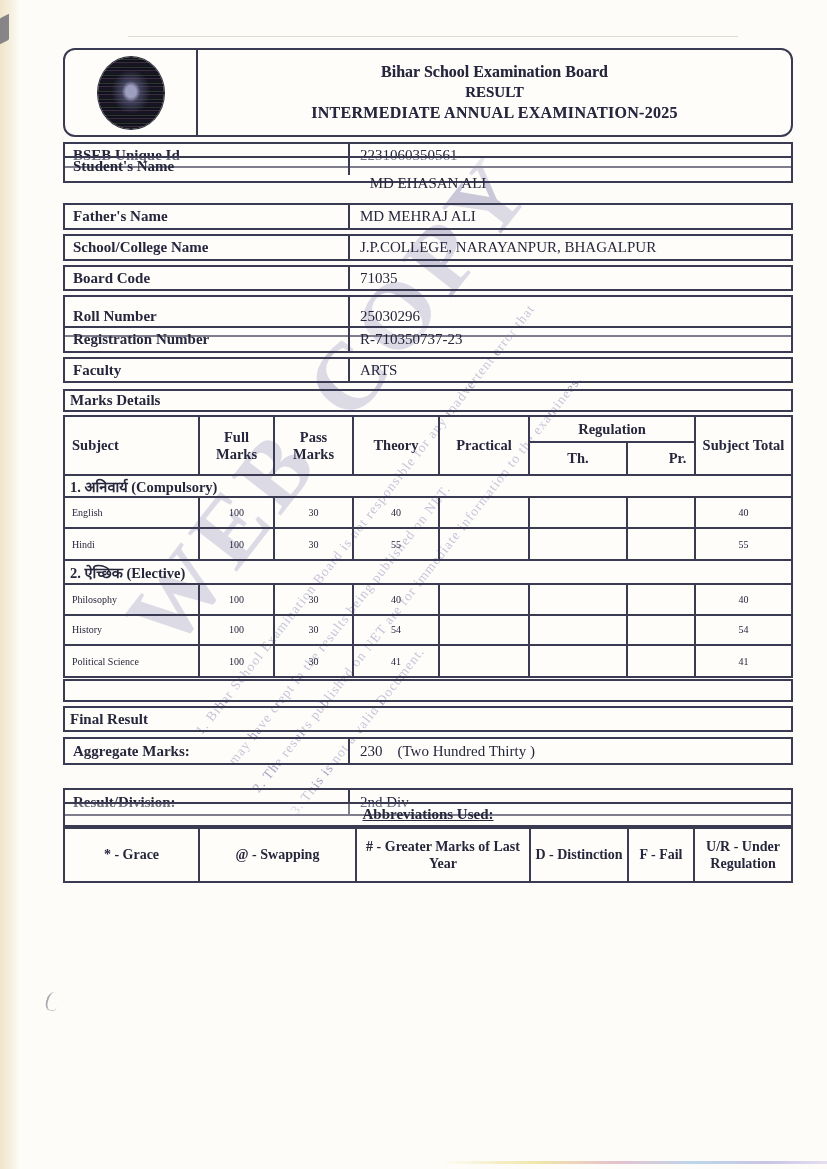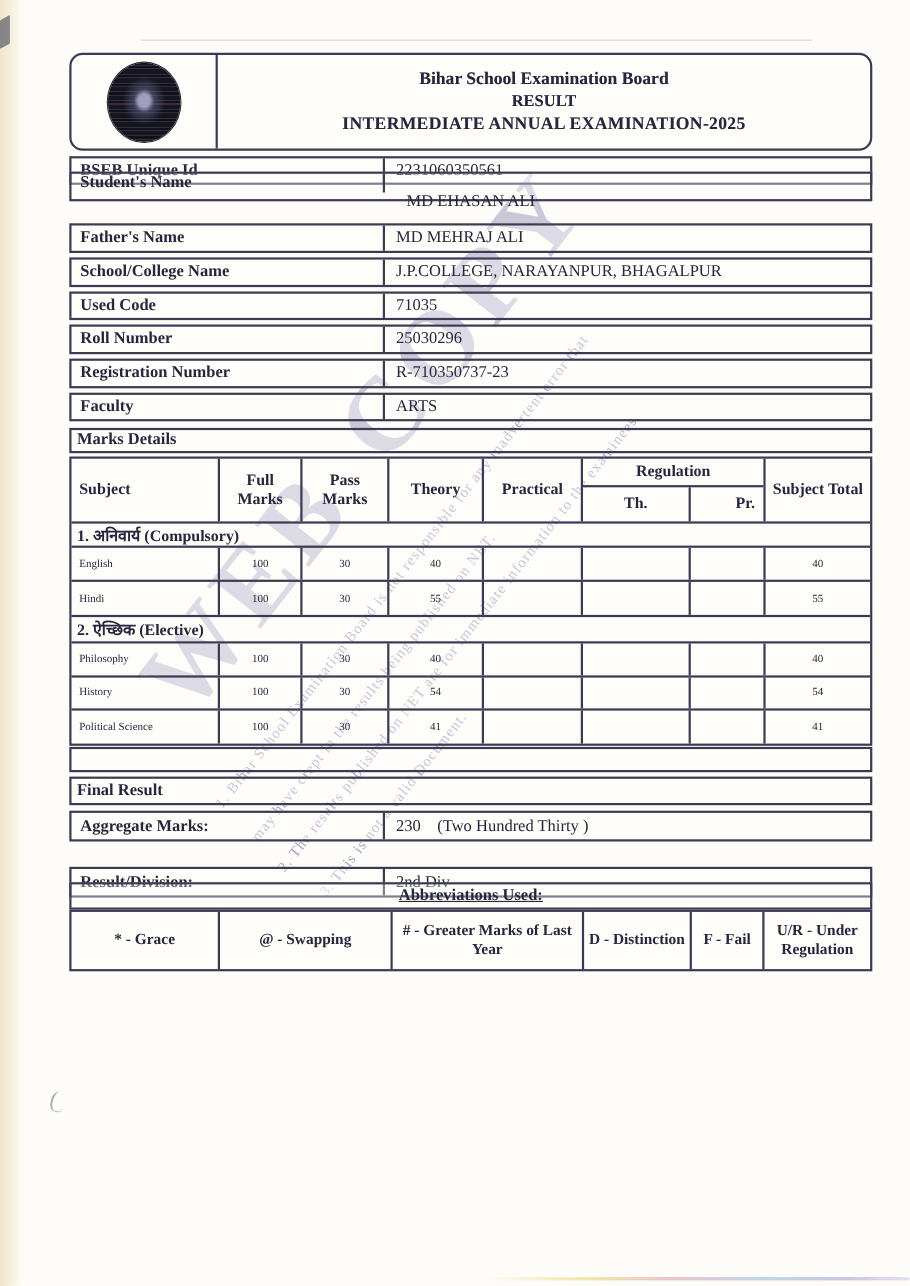--- a/index.html
+++ b/index.html
@@ -120,24 +120,24 @@
   </div>
   <div class="bx row2" style="left:63px;top:203px;width:730px;height:27px;">
     <div class="lbl">Father's Name</div>
     <div class="val">MD MEHRAJ ALI</div>
   </div>
   <div class="bx row2" style="left:63px;top:234px;width:730px;height:27px;">
     <div class="lbl">School/College Name</div>
     <div class="val">J.P.COLLEGE, NARAYANPUR, BHAGALPUR</div>
   </div>
   <div class="bx row2" style="left:63px;top:265px;width:730px;height:26px;">
-    <div class="lbl">Used Code</div>
+    <div class="lbl">Board Code</div>
     <div class="val">71035</div>
   </div>
-  <div class="bx row2" style="left:63px;top:295px;width:730px;height:27px;">
+  <div class="bx row2" style="left:63px;top:295px;width:730px;height:42px;">
     <div class="lbl">Roll Number</div>
     <div class="val">25030296</div>
   </div>
   <div class="bx row2" style="left:63px;top:326px;width:730px;height:27px;">
     <div class="lbl">Registration Number</div>
     <div class="val">R-710350737-23</div>
   </div>
   <div class="bx row2" style="left:63px;top:357px;width:730px;height:26px;">
     <div class="lbl">Faculty</div>
     <div class="val">ARTS</div>

